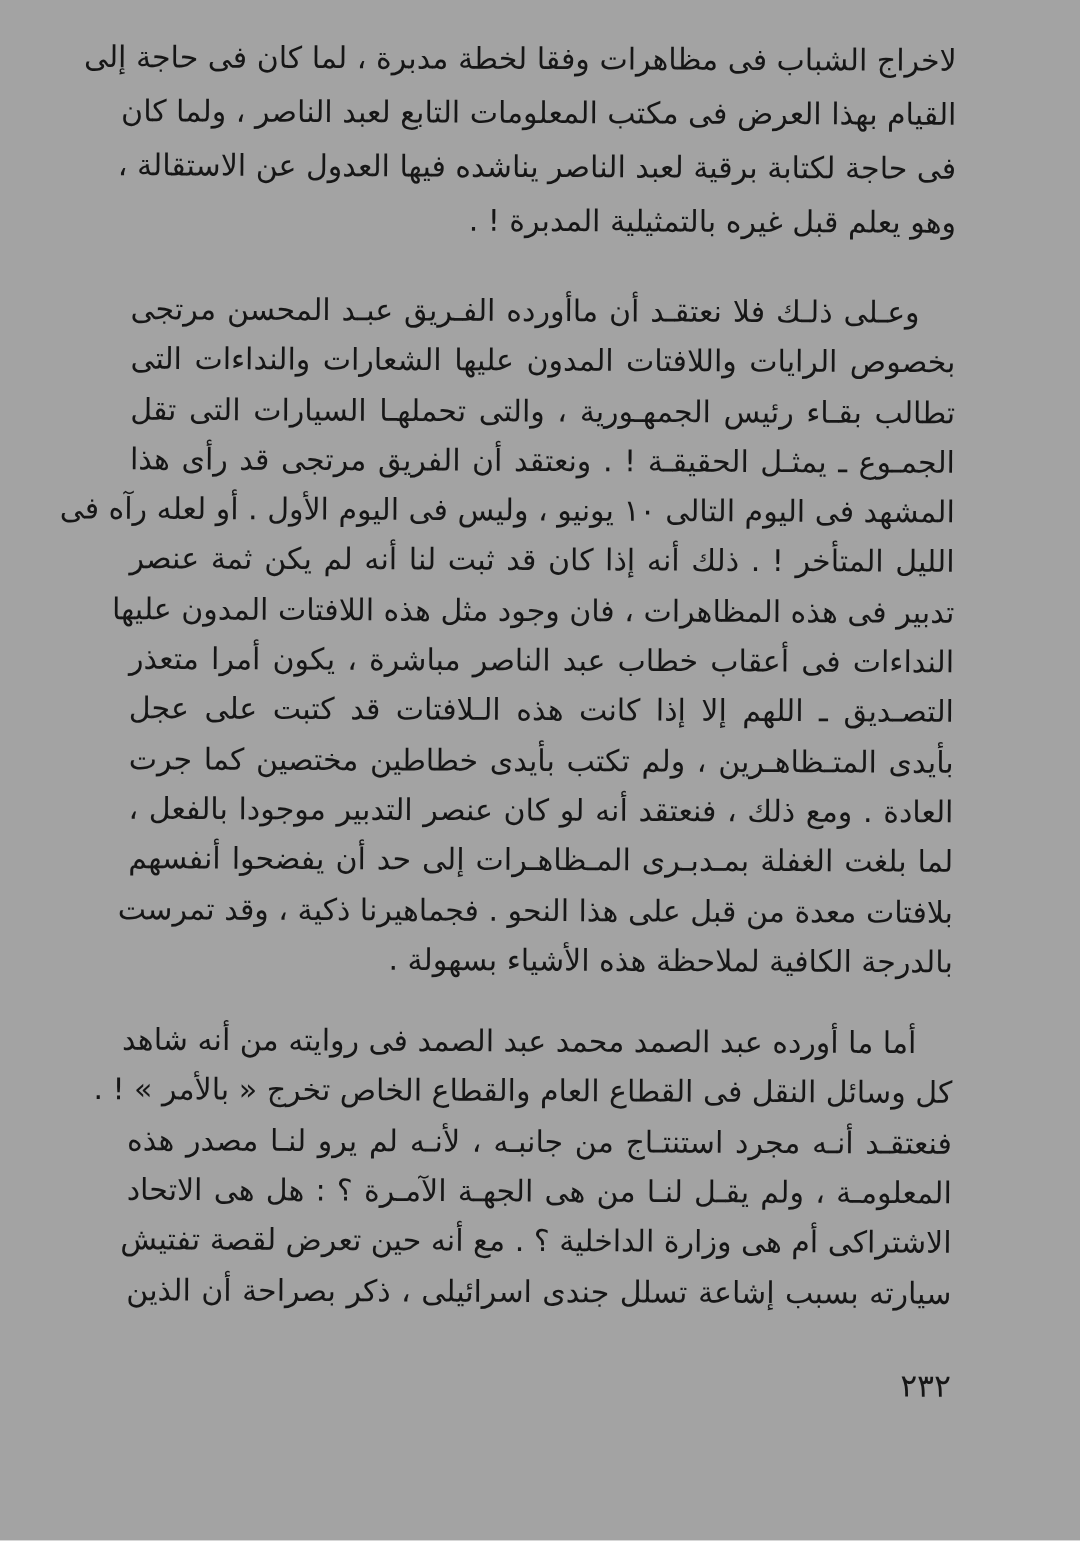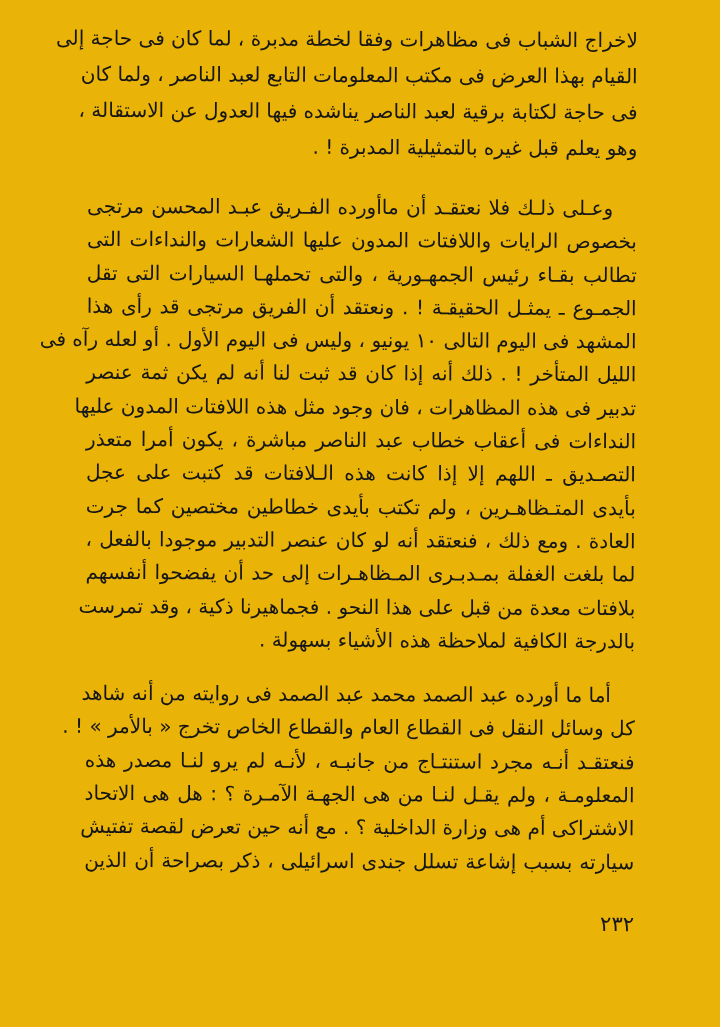--- a/index.html
+++ b/index.html
@@ -4,21 +4,21 @@
 <style>
   html, body {
     margin: 0;
     padding: 0;
     background: #ffffff;
   }
   .sheet {
     position: relative;
     width: 720px;
     height: 1027px;
-    background: #eab308;
+    background: #a3a3a3;
     overflow: hidden;
     direction: rtl;
     font-family: "DejaVu Sans", sans-serif;
     color: #161616;
   }
   .text-block {
     padding: 21px 82px 0 88px;
     transform: rotate(0.25deg);
     transform-origin: 50% 0;
   }

